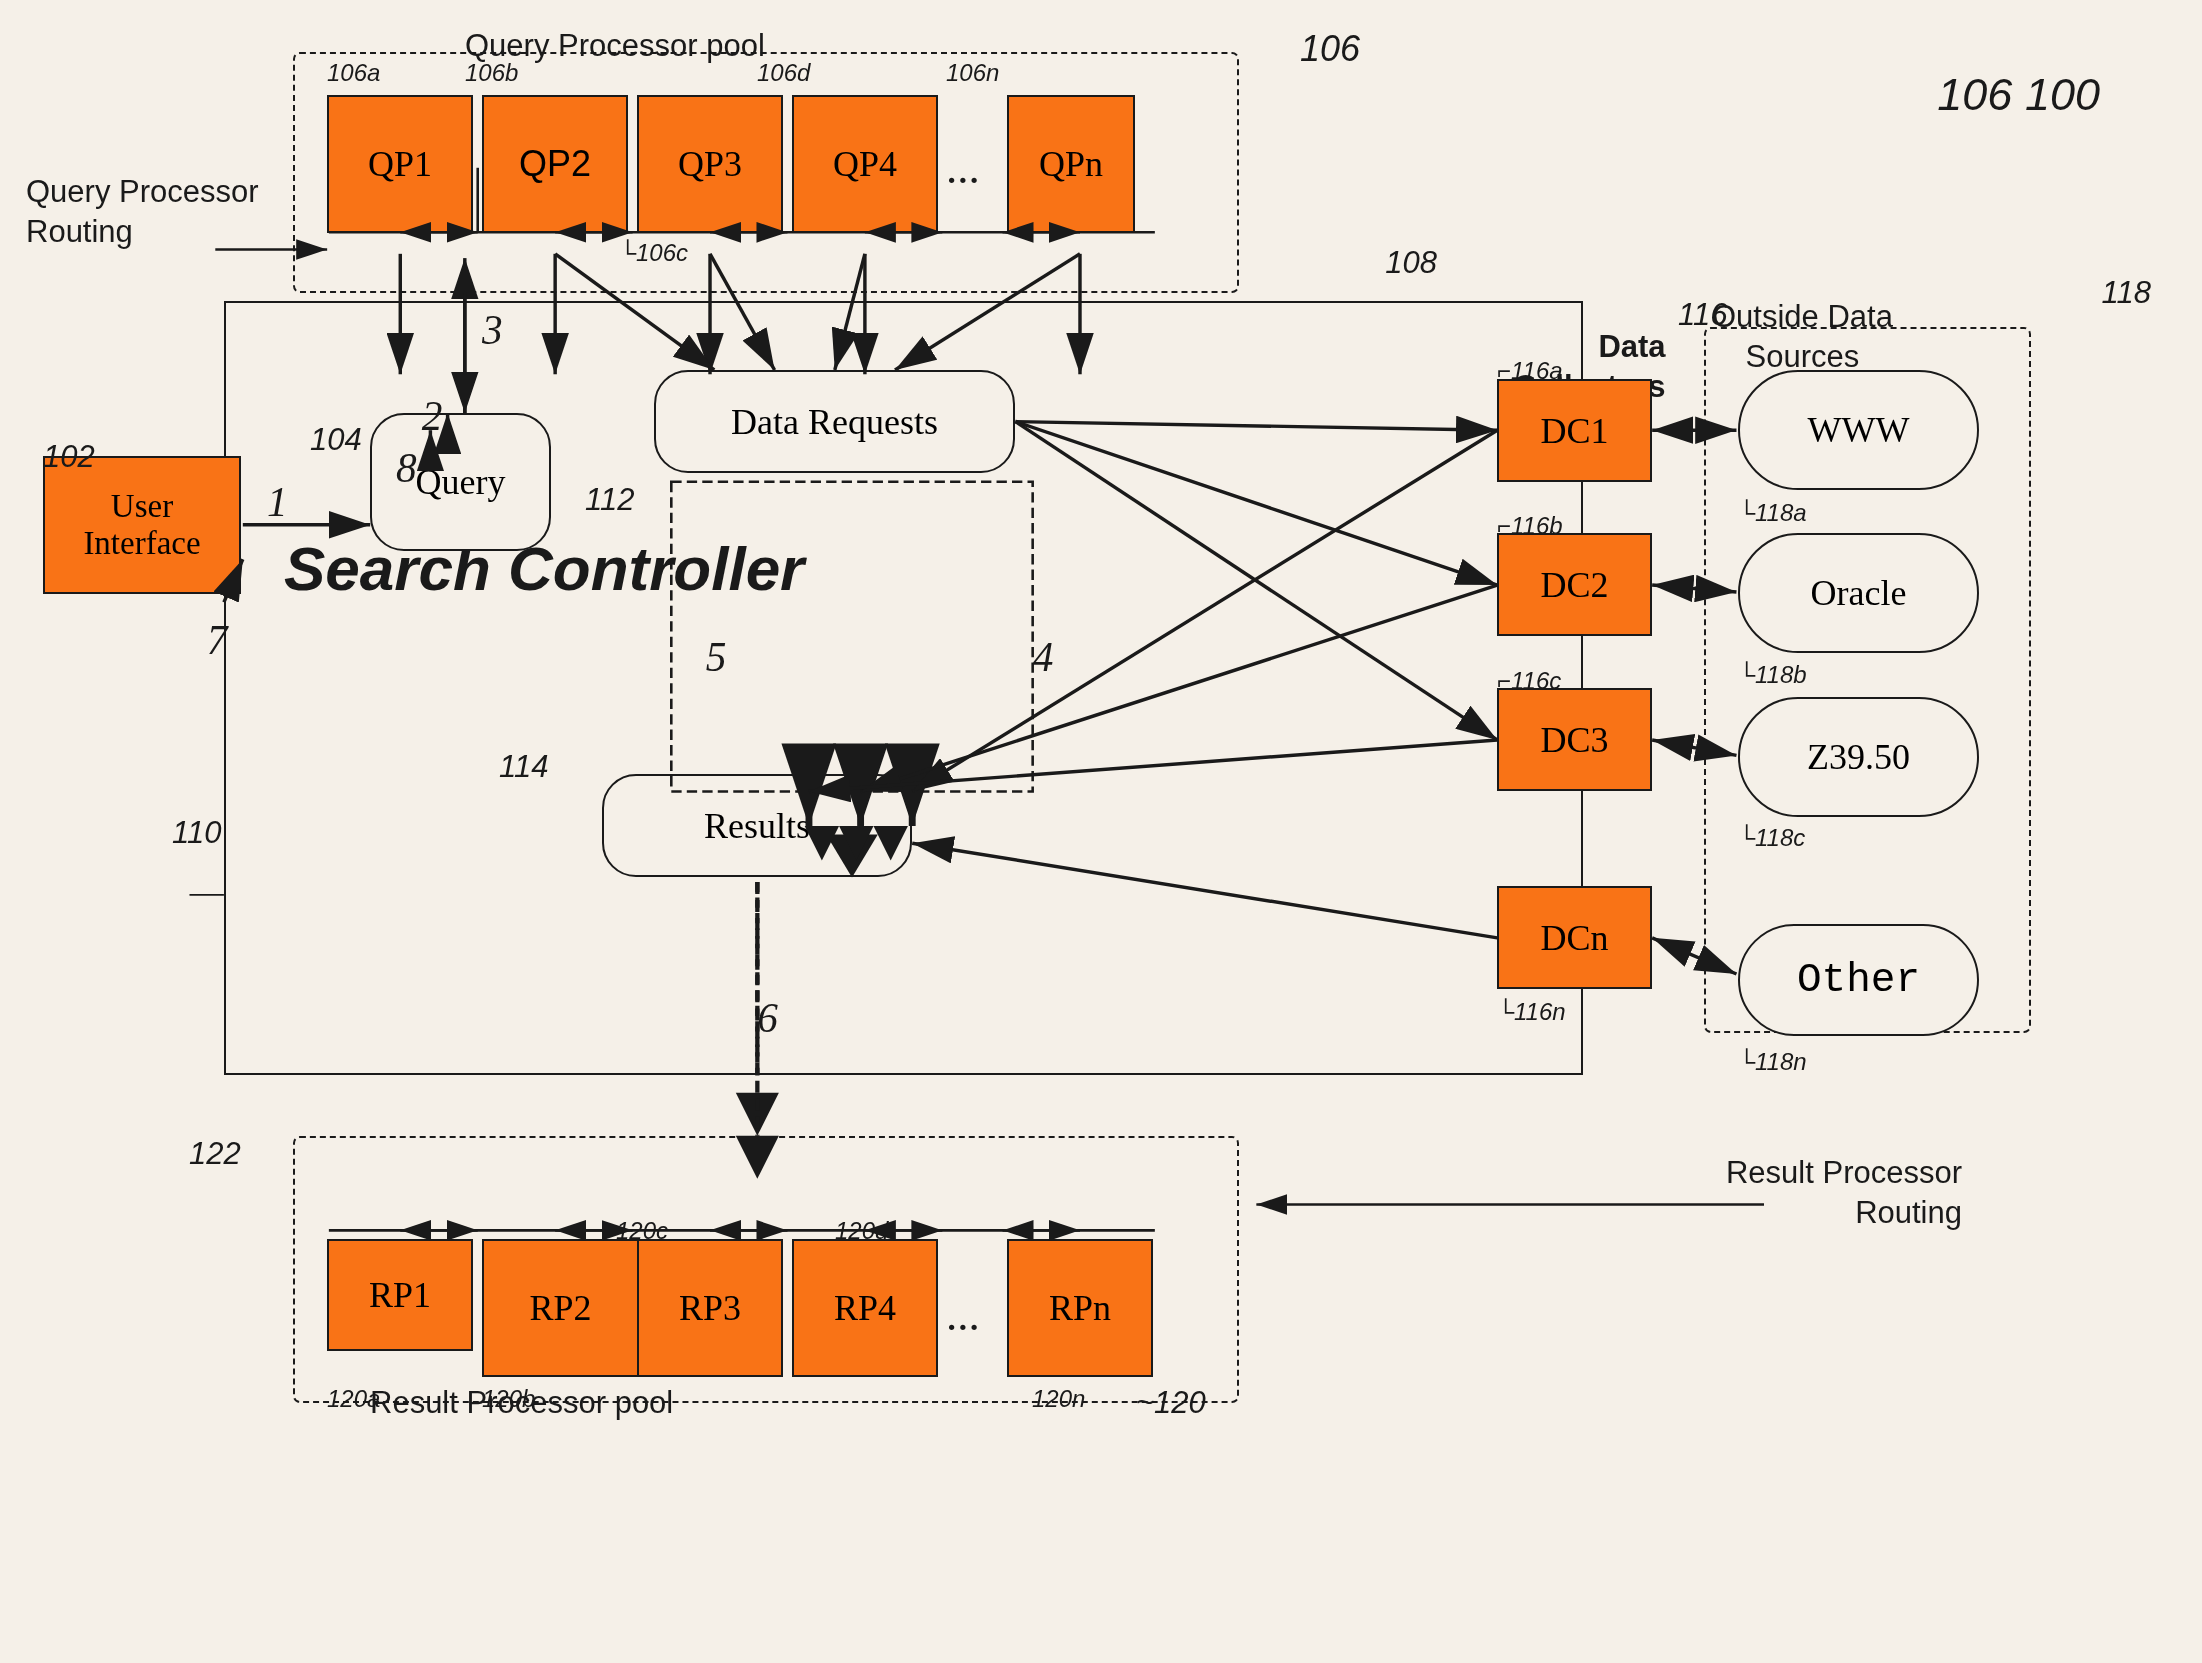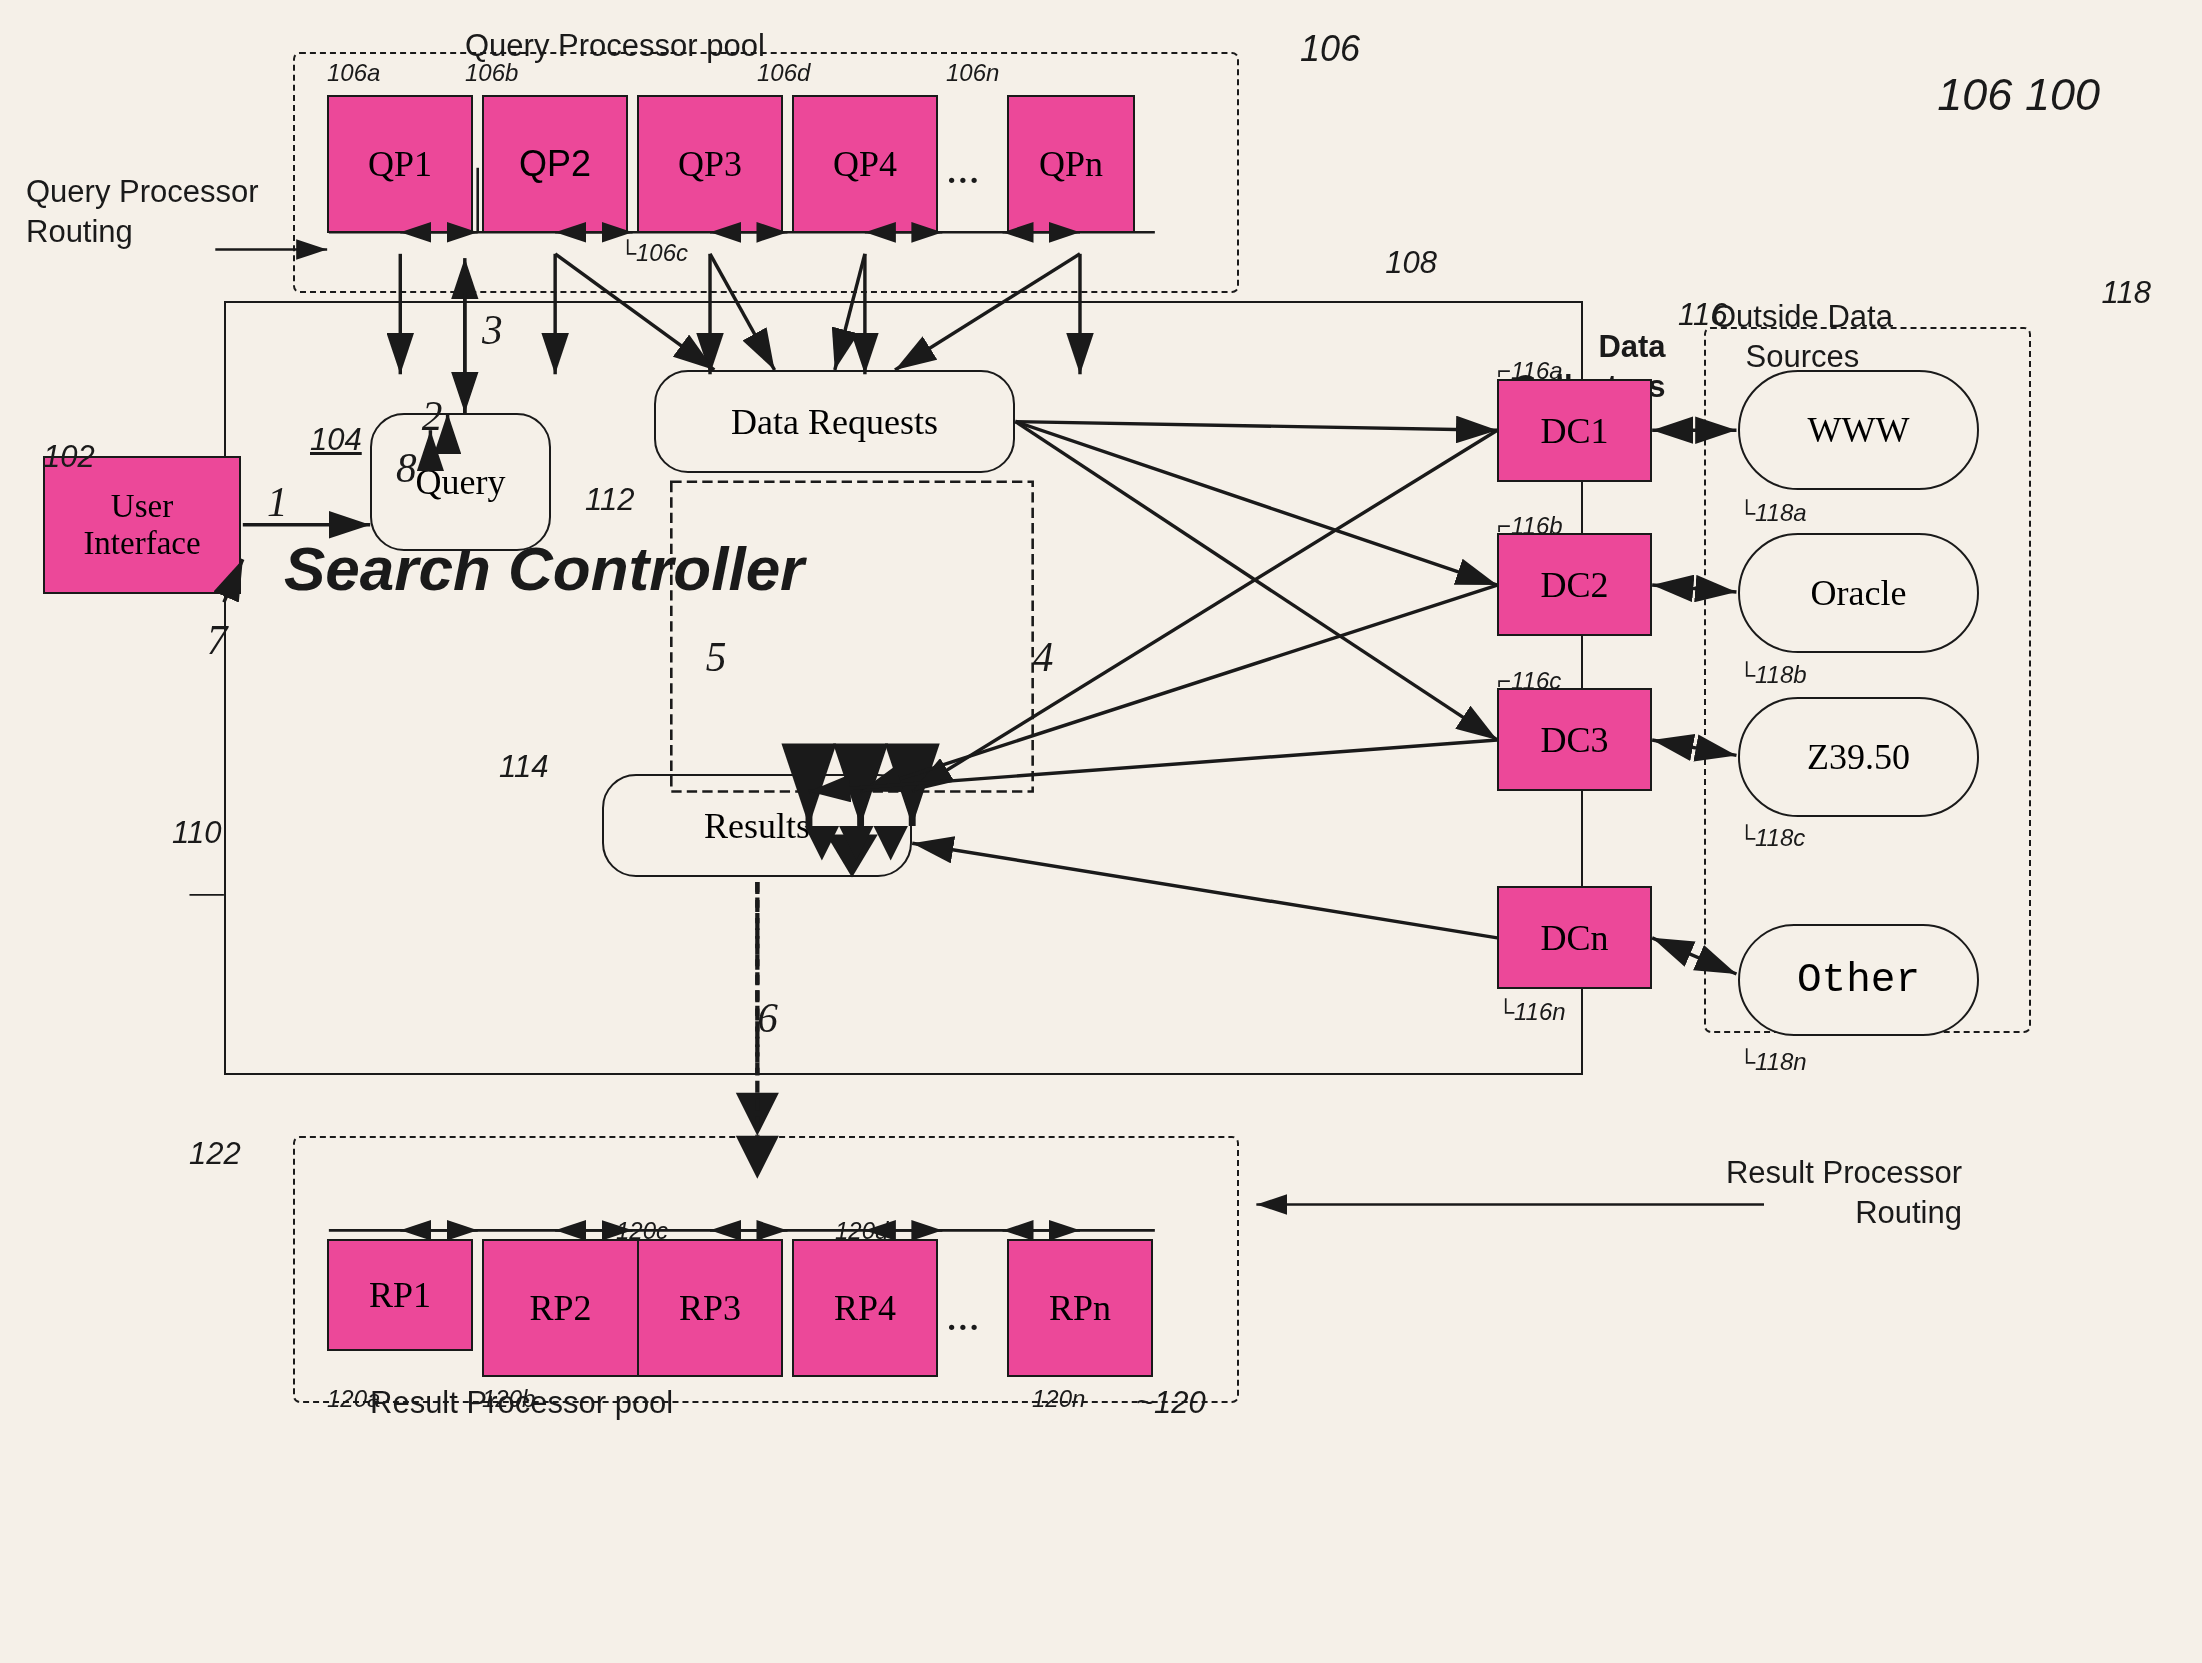--- a/index.html
+++ b/index.html
@@ -23,21 +23,21 @@
       font-family: 'Times New Roman', serif;
       color: #1a1a1a;
     }
     .handwritten {
       font-family: 'Comic Sans MS', cursive, sans-serif;
     }
     
     .box {
       position: absolute;
       border: 2.6px solid #1a1a1a;
-      background: #ec4899;
+      background: #f97316;
       display: flex;
       align-items: center;
       justify-content: center;
       text-align: center;
     }
     .box-rounded {
       position: absolute;
       border: 2.6px solid #1a1a1a;
       background: #f5f0e8;
       border-radius: 50%;
@@ -153,21 +153,21 @@
   </div>
 
   <div class="label handwritten" style="top:172px; left:26px; font-size:31px; line-height:1.3;">
     Query Processor<br>Routing
   </div>
 
   <div class="box-pill" style="top:413px; left:370px; width:181px; height:138px; font-size:36px; font-family:'Comic Sans MS',cursive;">
     Query
   </div>
 
-  <div class="label handwritten" style="top:422px; left:310px; font-size:31px; font-style:italic;text-decoration:underline;">
+  <div class="label handwritten" style="top:422px; left:310px; font-size:31px; font-style:italic;">
     104
   </div>
 
   <div class="box-pill" style="top:370px; left:654px; width:361px; height:103px; font-size:36px; font-family:'Comic Sans MS',cursive;">
     Data Requests
   </div>
 
   <div class="label handwritten" style="top:482px; left:585px; font-size:31px; font-style:italic;">
     112
   </div>

